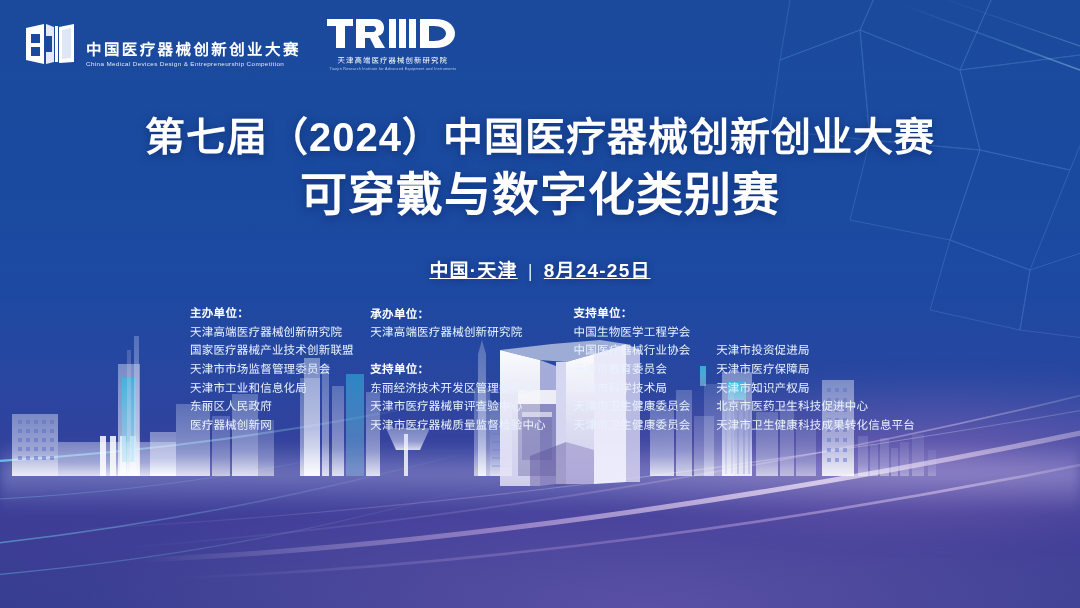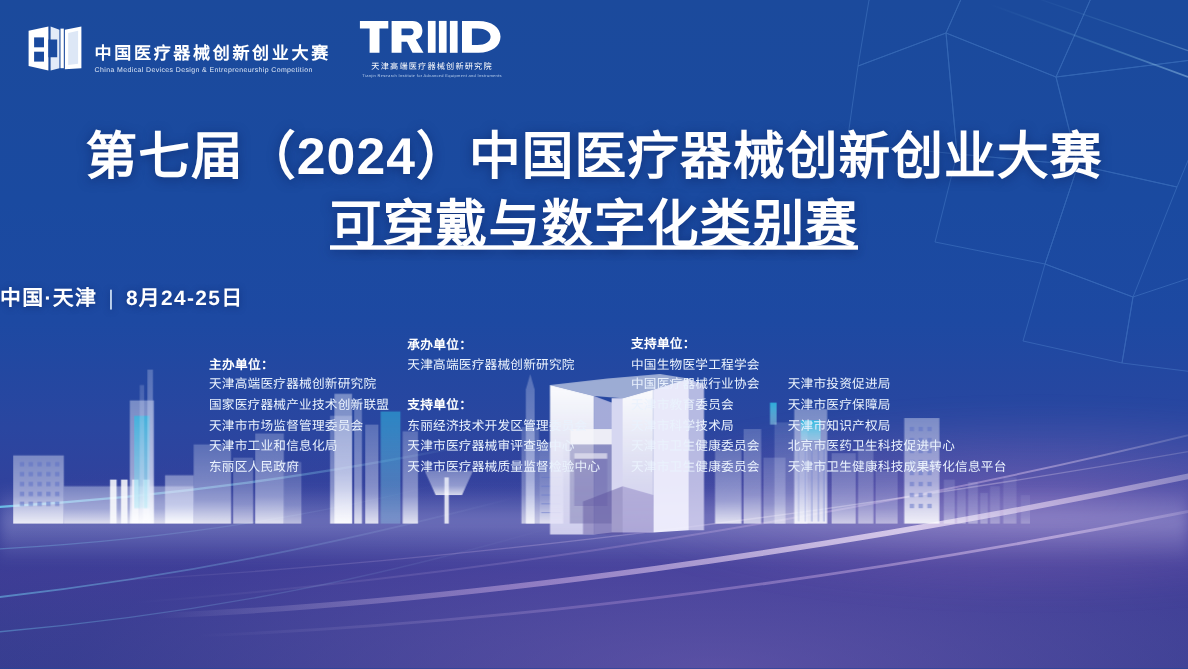--- a/index.html
+++ b/index.html
@@ -90,27 +90,28 @@
   .title-wrap{
     position:absolute;left:0;top:112px;width:1080px;text-align:center;
   }
   .title-l1, .title-l2{
     color:#ffffff;font-weight:bold;
     font-family:"Liberation Sans","DejaVu Sans",sans-serif;
     letter-spacing:1px;
     text-shadow:0 2px 10px rgba(10,30,90,.55);
     white-space:nowrap;
   }
-  .title-l1{font-size:47px;line-height:1.28;}
-  .title-l2{font-size:47px;line-height:1.28;margin-top:2px;text-decoration:underline;}
+  .title-l1{font-size:40px;line-height:1.28;}
+  .title-l2{font-size:47px;line-height:1.28;margin-top:2px;}
 
   .meta{
-    position:absolute;left:0;top:255px;width:1080px;
+    position:absolute;left:0;top:255px;width:1080px;text-align:center;
     color:#ffffff;font-size:19px;font-weight:bold;letter-spacing:1.2px;
     text-shadow:0 1px 6px rgba(10,30,90,.5);
+    text-decoration:underline;
   }
   .meta .sep{
     display:inline-block;margin:0 10px;color:#cfe0f5;font-weight:normal;
   }
 
   
   .orgs{
     position:absolute;left:190px;top:304px;width:760px;
     display:flex;align-items:flex-end;
   }
@@ -439,20 +440,21 @@
 
   <div class="orgs">
 
     <div class="col col-1">
       <div class="grp-head">主办单位：</div>
       <div class="org-line">天津高端医疗器械创新研究院</div>
       <div class="org-line">国家医疗器械产业技术创新联盟</div>
       <div class="org-line">天津市市场监督管理委员会</div>
       <div class="org-line">天津市工业和信息化局</div>
       <div class="org-line">东丽区人民政府</div>
+      <div class="org-line">医疗器械创新网</div>
     </div>
 
     <div class="col col-2">
       <div class="grp-head">承办单位：</div>
       <div class="org-line">天津高端医疗器械创新研究院</div>
       <div class="spacer"></div>
       <div class="grp-head">支持单位：</div>
       <div class="org-line">东丽经济技术开发区管理委员会</div>
       <div class="org-line">天津市医疗器械审评查验中心</div>
       <div class="org-line">天津市医疗器械质量监督检验中心</div>

